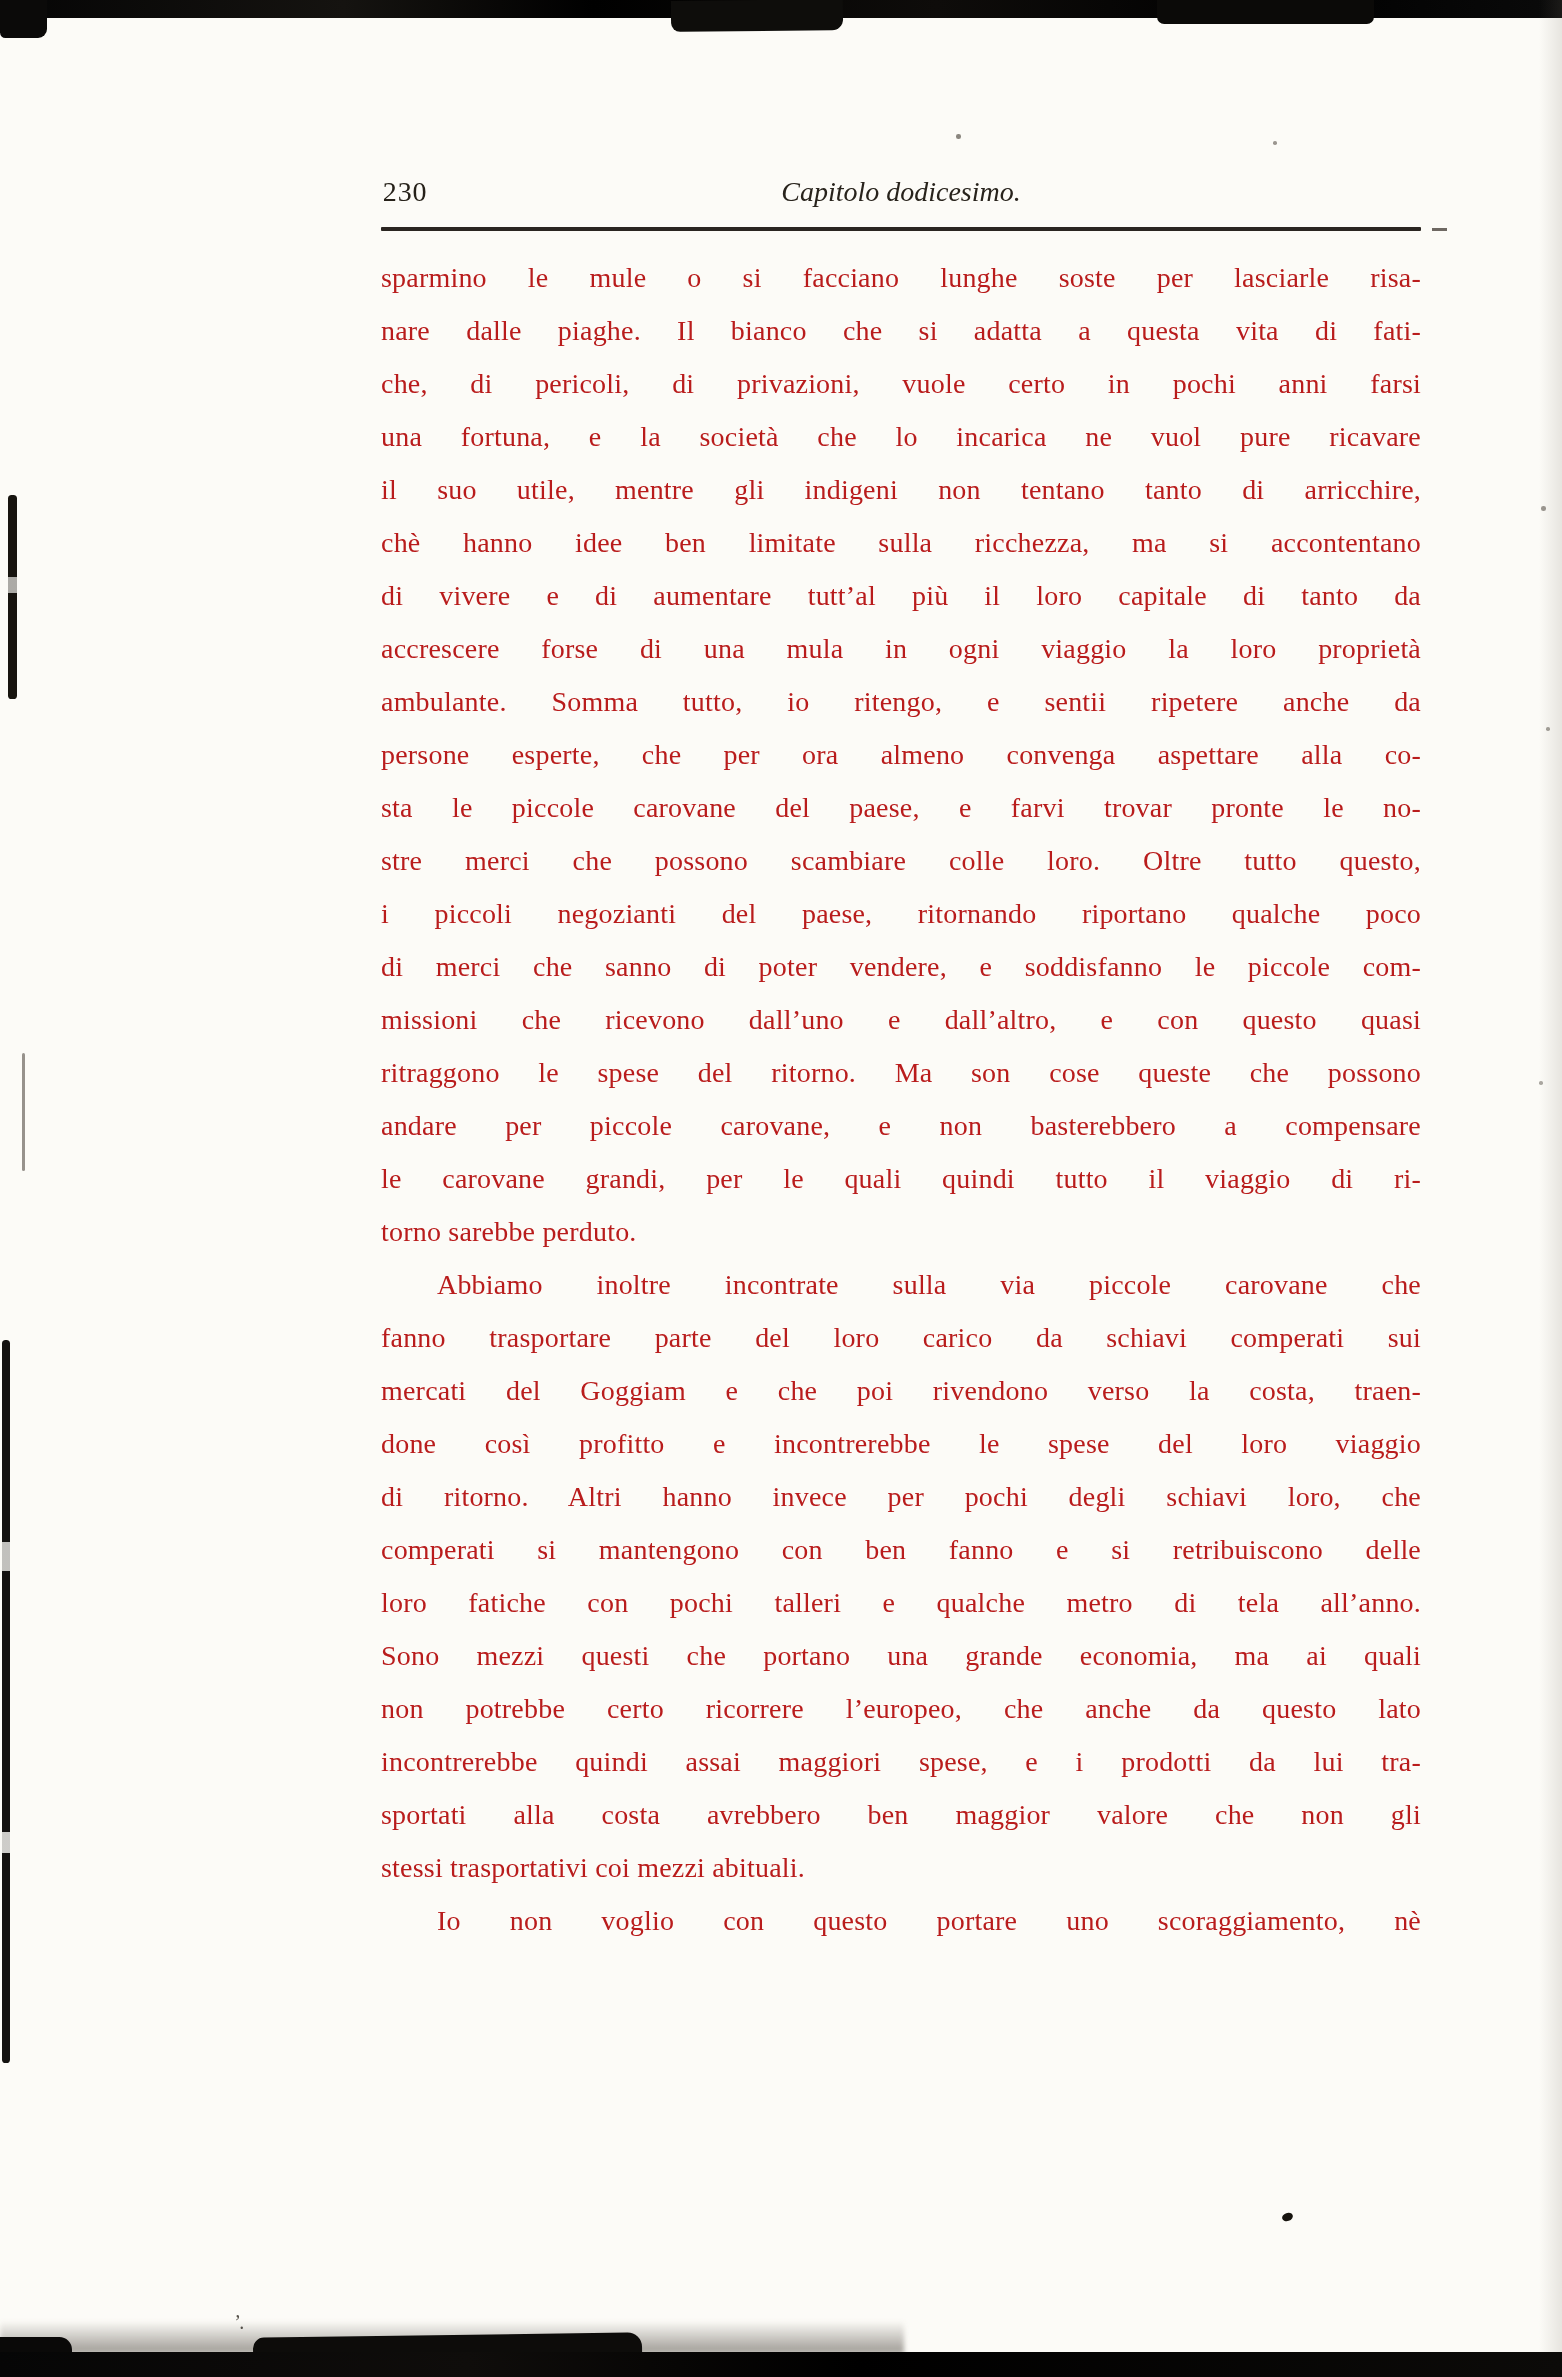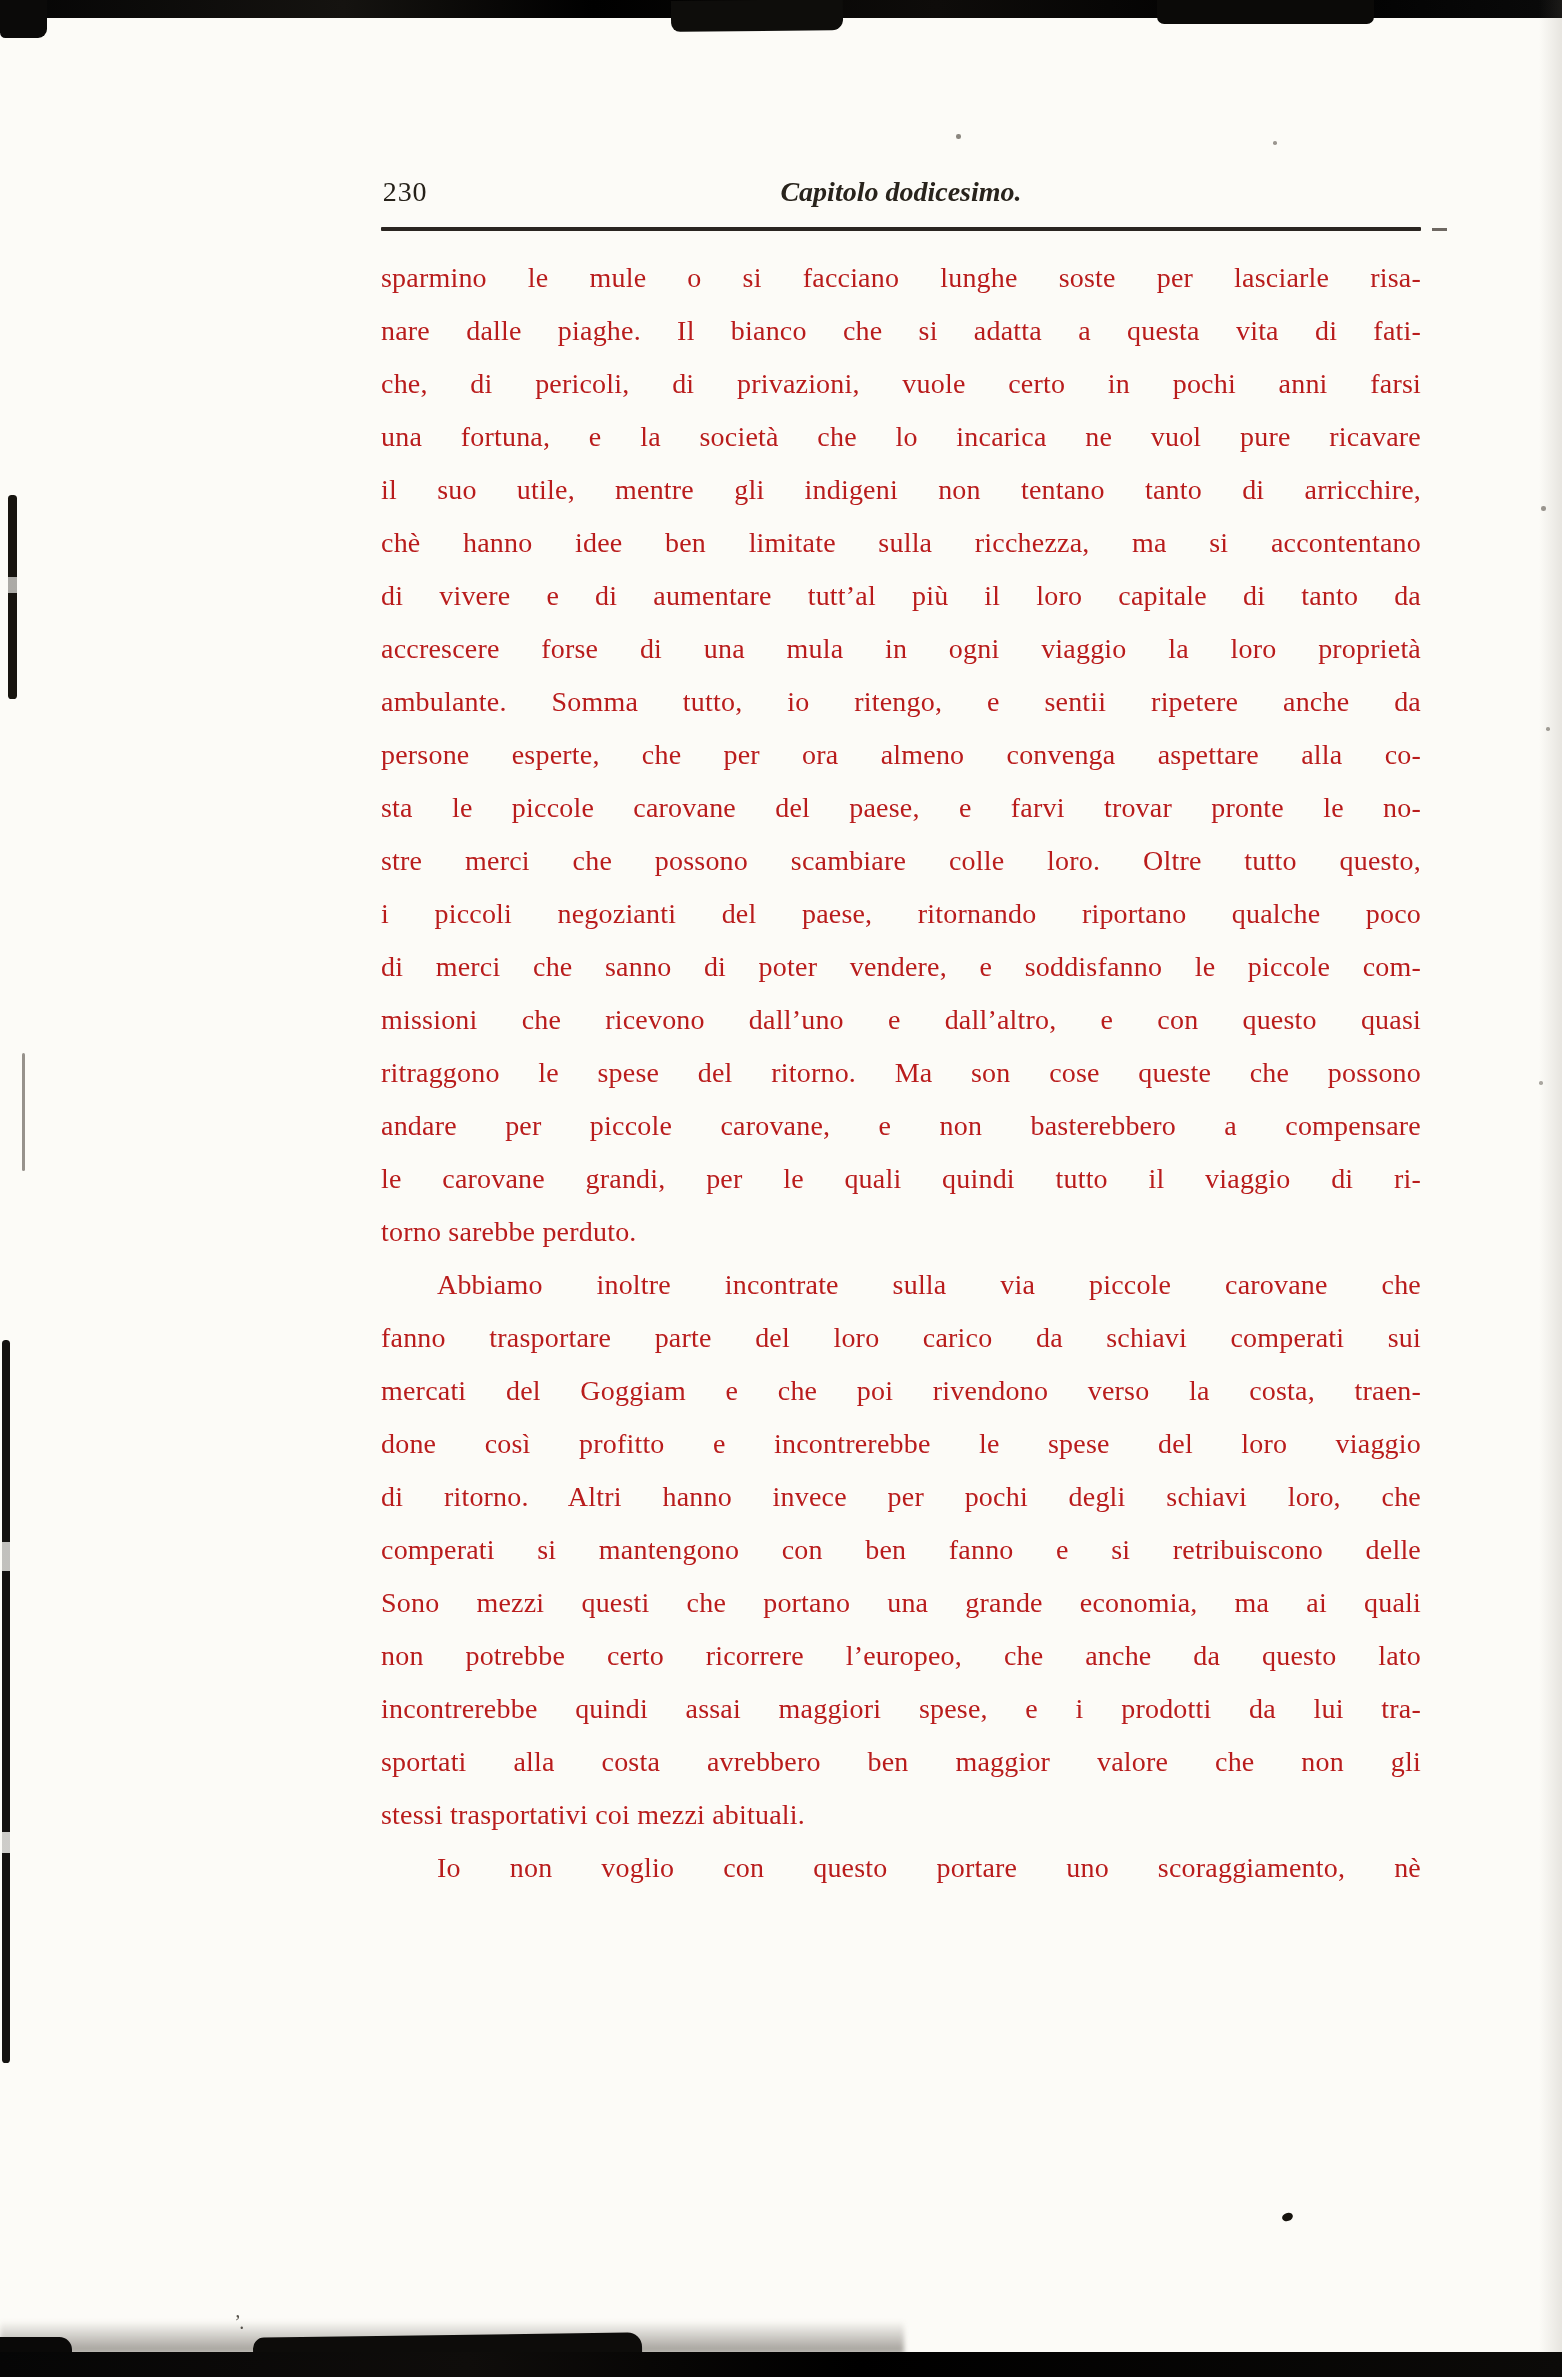--- a/index.html
+++ b/index.html
@@ -32,21 +32,20 @@
     font-size: 28px;
     letter-spacing: 0.9px;
     color: #262119;
   }
   .chapter-title {
     display: block;
     text-align: center;
     font-style: italic;
     font-size: 28px;
     color: #28231c;
-    font-weight: bold;
   }
   .header-rule {
     margin-top: 16.3px;
     height: 3.6px;
     background: #2a2521;
     border-radius: 0.9px;
   }
   .body-text {
     margin-top: 20px;
     font-size: 28px;
@@ -167,20 +166,21 @@
         <div class="line just">ritraggono le spese del ritorno. Ma son cose queste che possono</div>
         <div class="line just">andare per piccole carovane, e non basterebbero a compensare</div>
         <div class="line just">le carovane grandi, per le quali quindi tutto il viaggio di ri-</div>
         <div class="line">torno sarebbe perduto.</div>
         <div class="line just indent">Abbiamo inoltre incontrate sulla via piccole carovane che</div>
         <div class="line just">fanno trasportare parte del loro carico da schiavi comperati sui</div>
         <div class="line just">mercati del Goggiam e che poi rivendono verso la costa, traen-</div>
         <div class="line just">done così profitto e incontrerebbe le spese del loro viaggio</div>
         <div class="line just">di ritorno. Altri hanno invece per pochi degli schiavi loro, che</div>
         <div class="line just">comperati si mantengono con ben fanno e si retribuiscono delle</div>
+        <div class="line just">loro fatiche con pochi talleri e qualche metro di tela all’anno.</div>
         <div class="line just">Sono mezzi questi che portano una grande economia, ma ai quali</div>
         <div class="line just">non potrebbe certo ricorrere l’europeo, che anche da questo lato</div>
         <div class="line just">incontrerebbe quindi assai maggiori spese, e i prodotti da lui tra-</div>
         <div class="line just">sportati alla costa avrebbero ben maggior valore che non gli</div>
         <div class="line">stessi trasportativi coi mezzi abituali.</div>
         <div class="line just indent">Io non voglio con questo portare uno scoraggiamento, nè</div>
       </div>
   </div>
 
   <div class="artifact bottom-squiggle">ʼ.</div>

